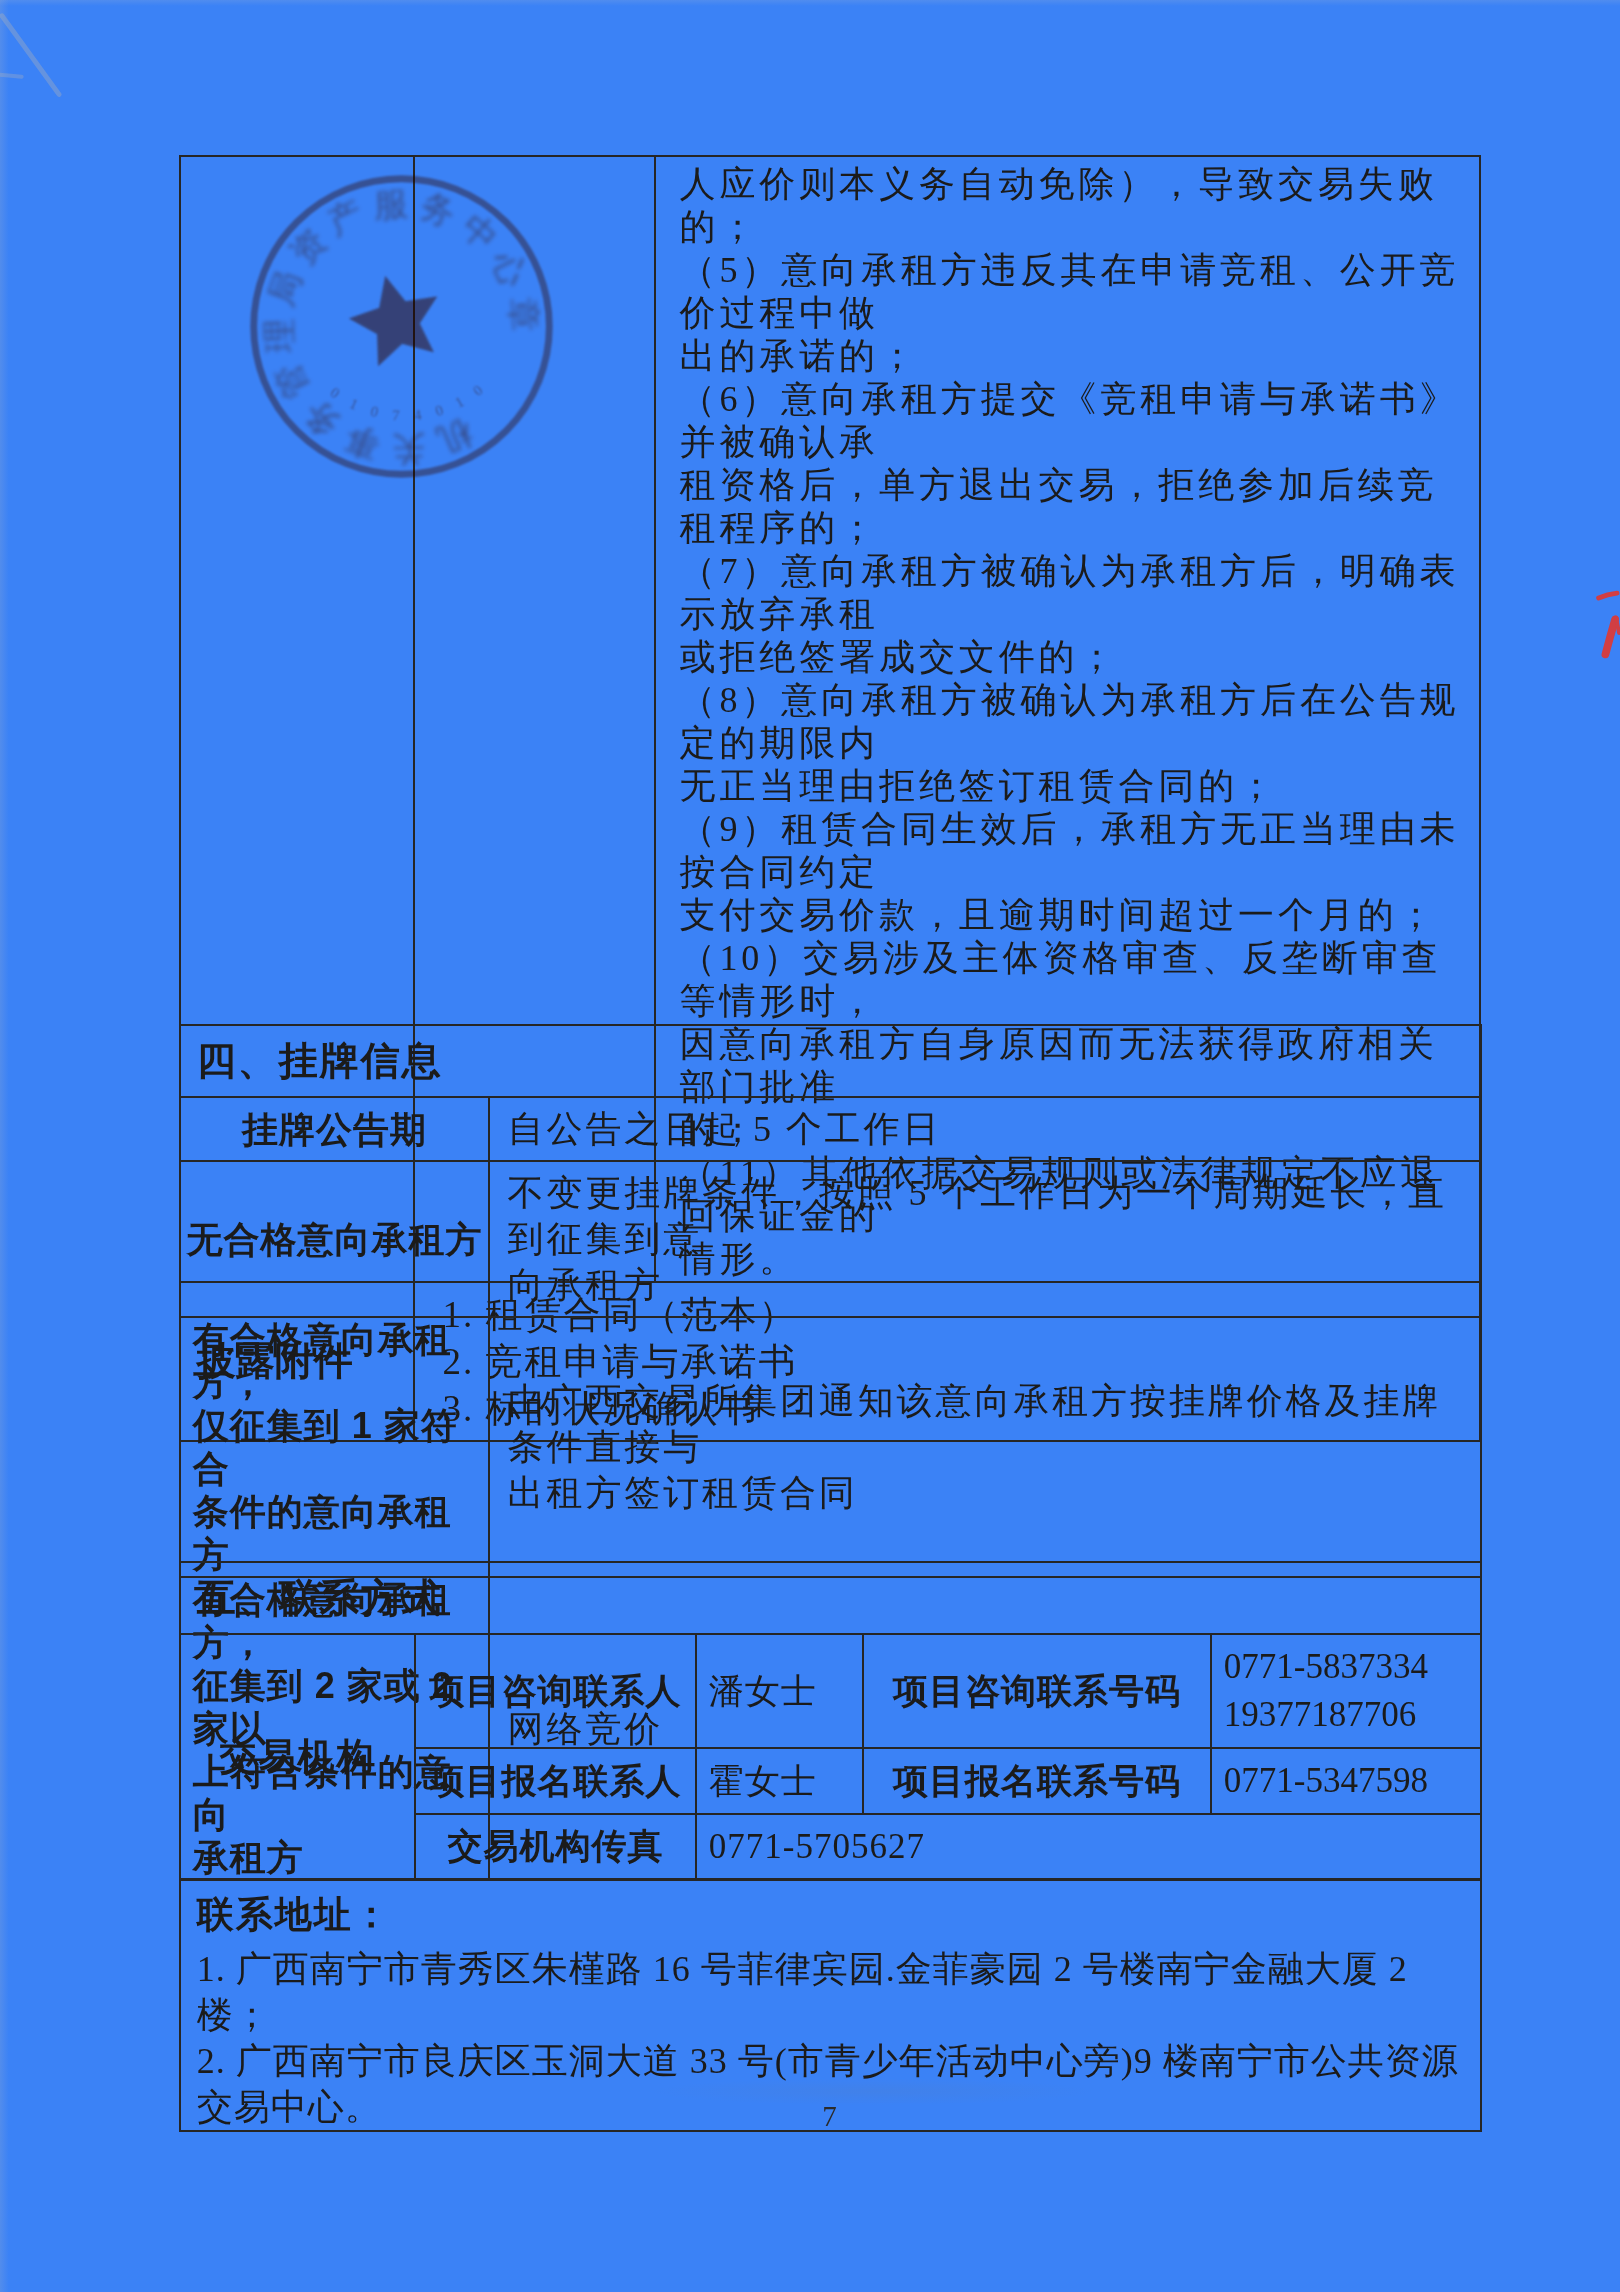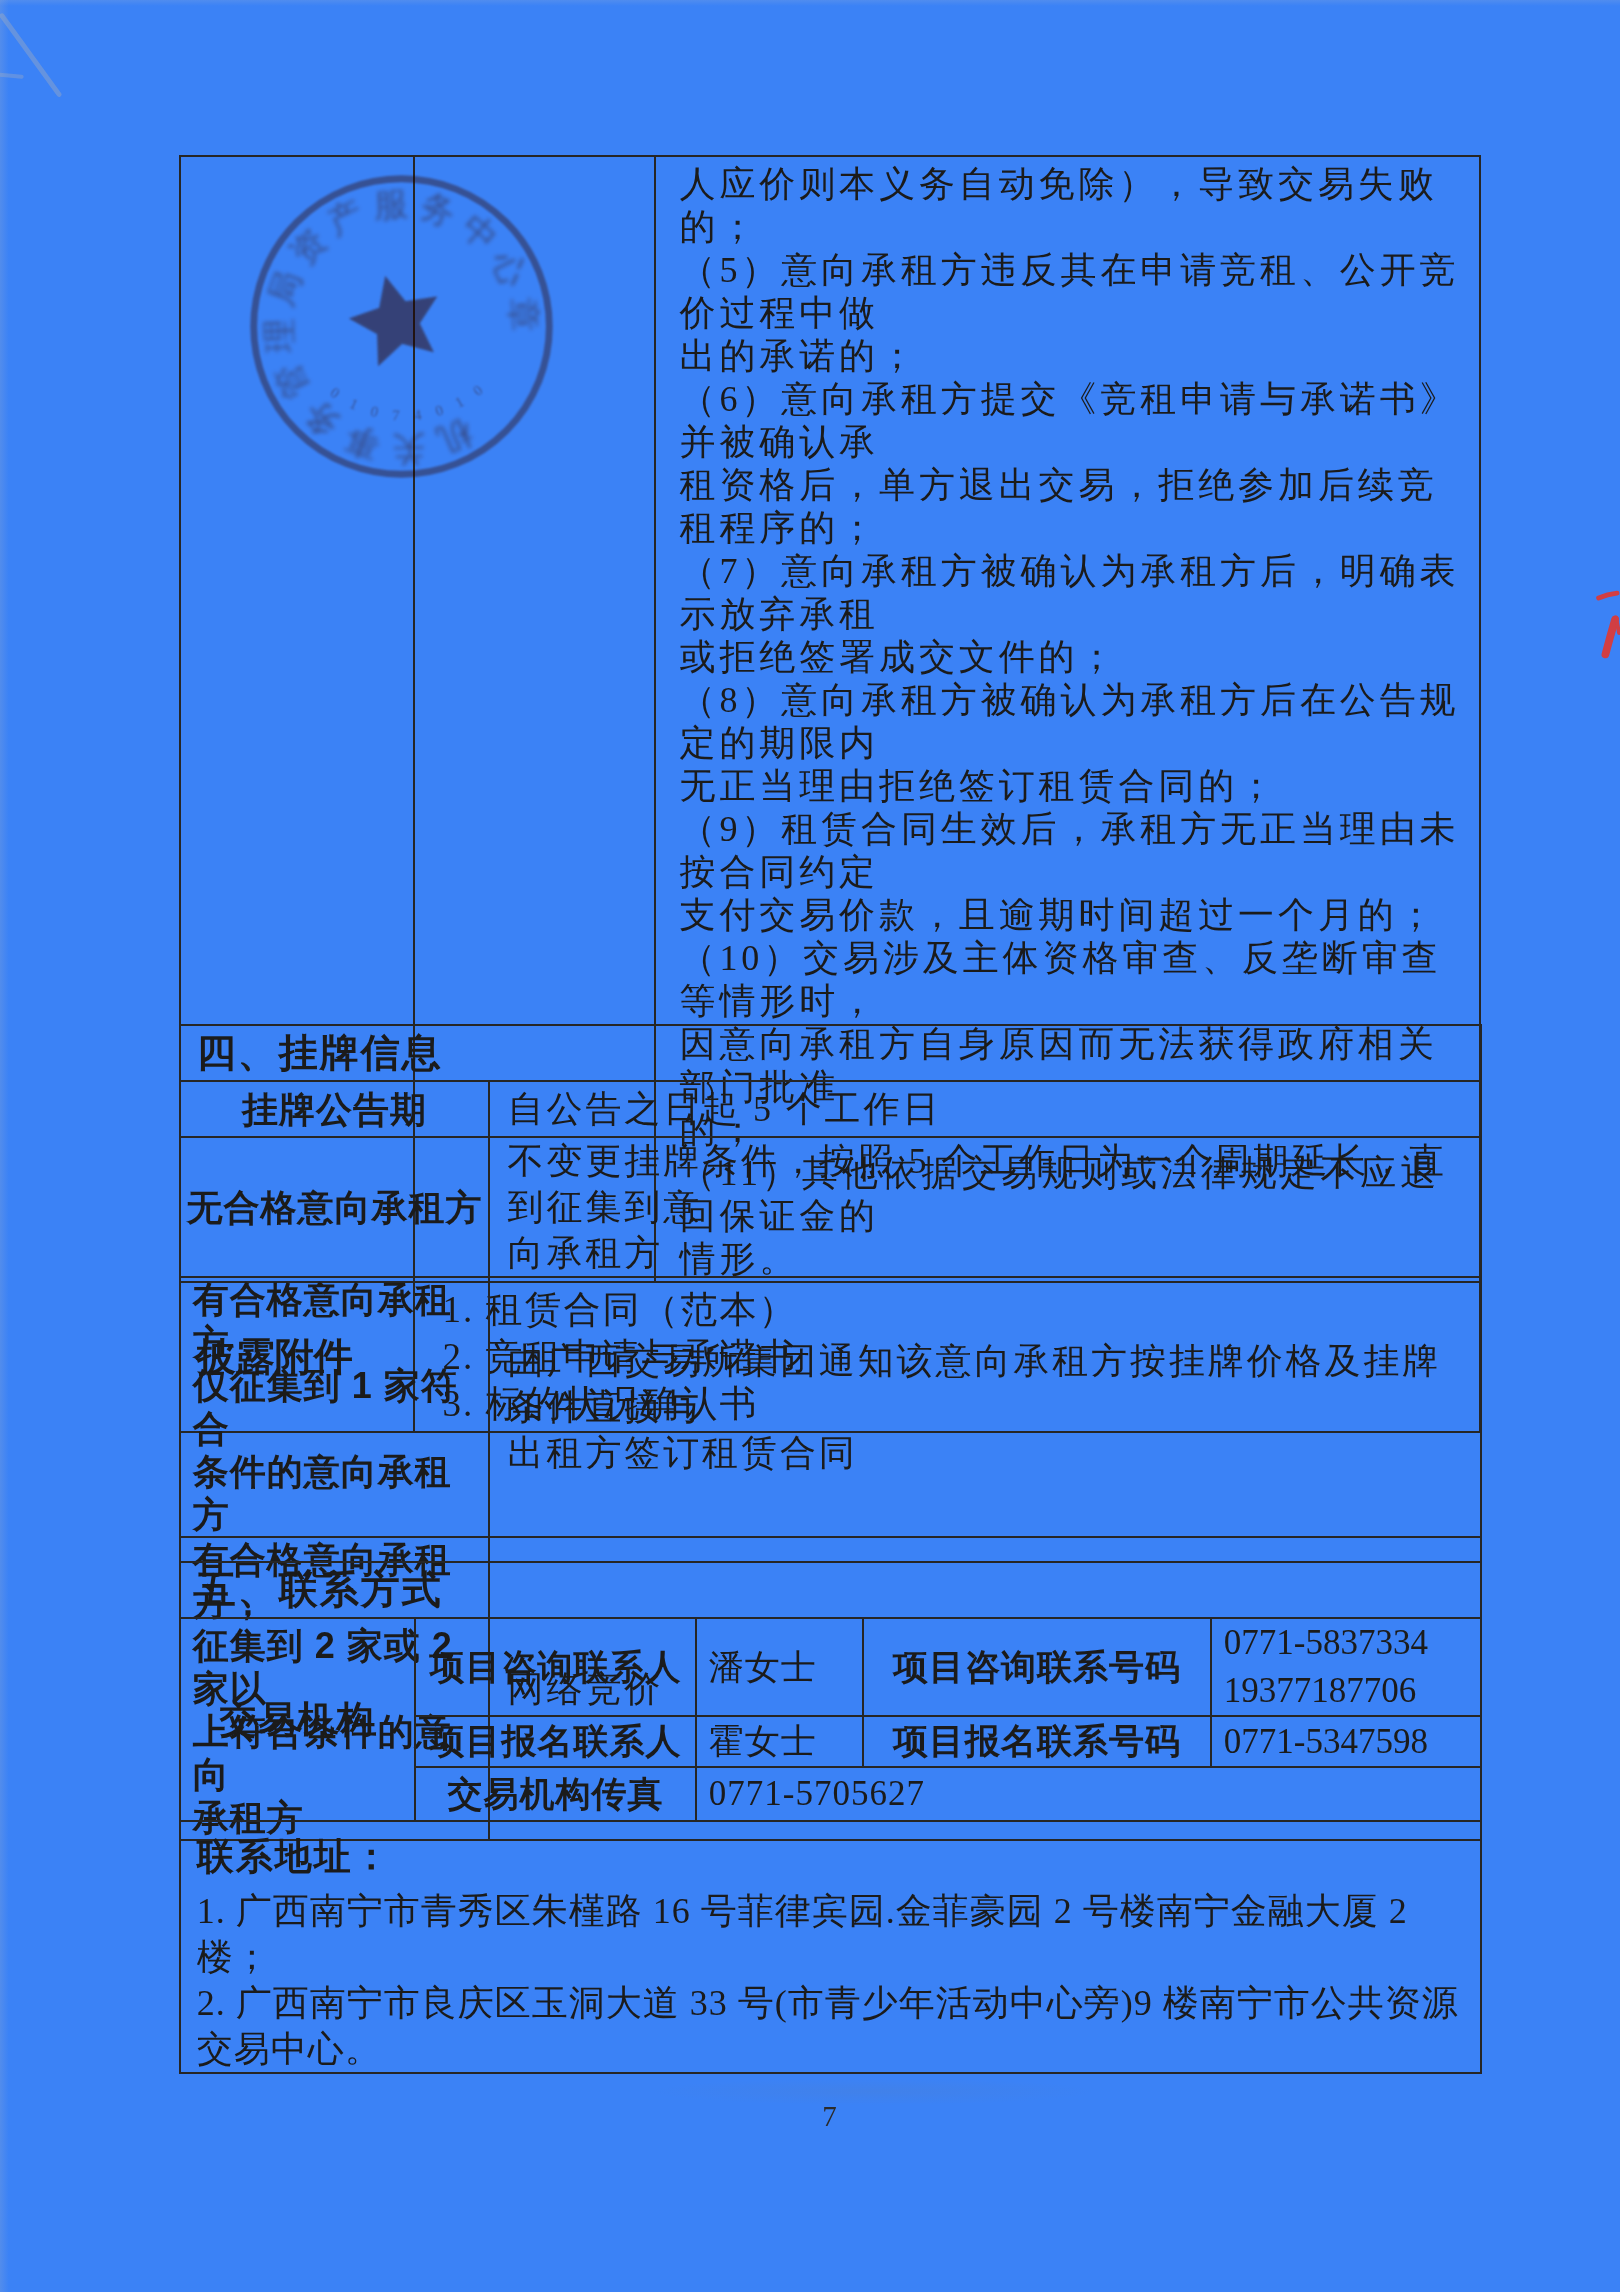--- a/index.html
+++ b/index.html
@@ -14,21 +14,21 @@
   
   .page::before{
     content:""; position:absolute; left:0; top:0; right:0; bottom:0;
     background:
       linear-gradient(to right,rgba(190,190,190,.18),rgba(0,0,0,0) 8.8px),
       linear-gradient(to bottom,rgba(200,200,200,.15),rgba(0,0,0,0) 5.9px);
     pointer-events:none;
   }
 
   table { border-collapse:collapse; table-layout:fixed; position:absolute; }
-  td { border:2px solid #262626; padding:0; vertical-align:middle; overflow:hidden; }
+  td { border:2px solid #262626; padding:8px; vertical-align:middle; overflow:hidden; }
 
   .serif { font-family:"Liberation Serif","DejaVu Serif",serif; }
   .hei   { font-family:"Liberation Sans","DejaVu Sans",sans-serif; font-weight:700; }
 
   
   .t1 { left:179px; top:155px; width:1301px; }
   .t1 .clauses {
     vertical-align:top;
     font-size:36px; line-height:43px; letter-spacing:3.9px;
     padding:5.9px 9.8px 0 23.5px;

